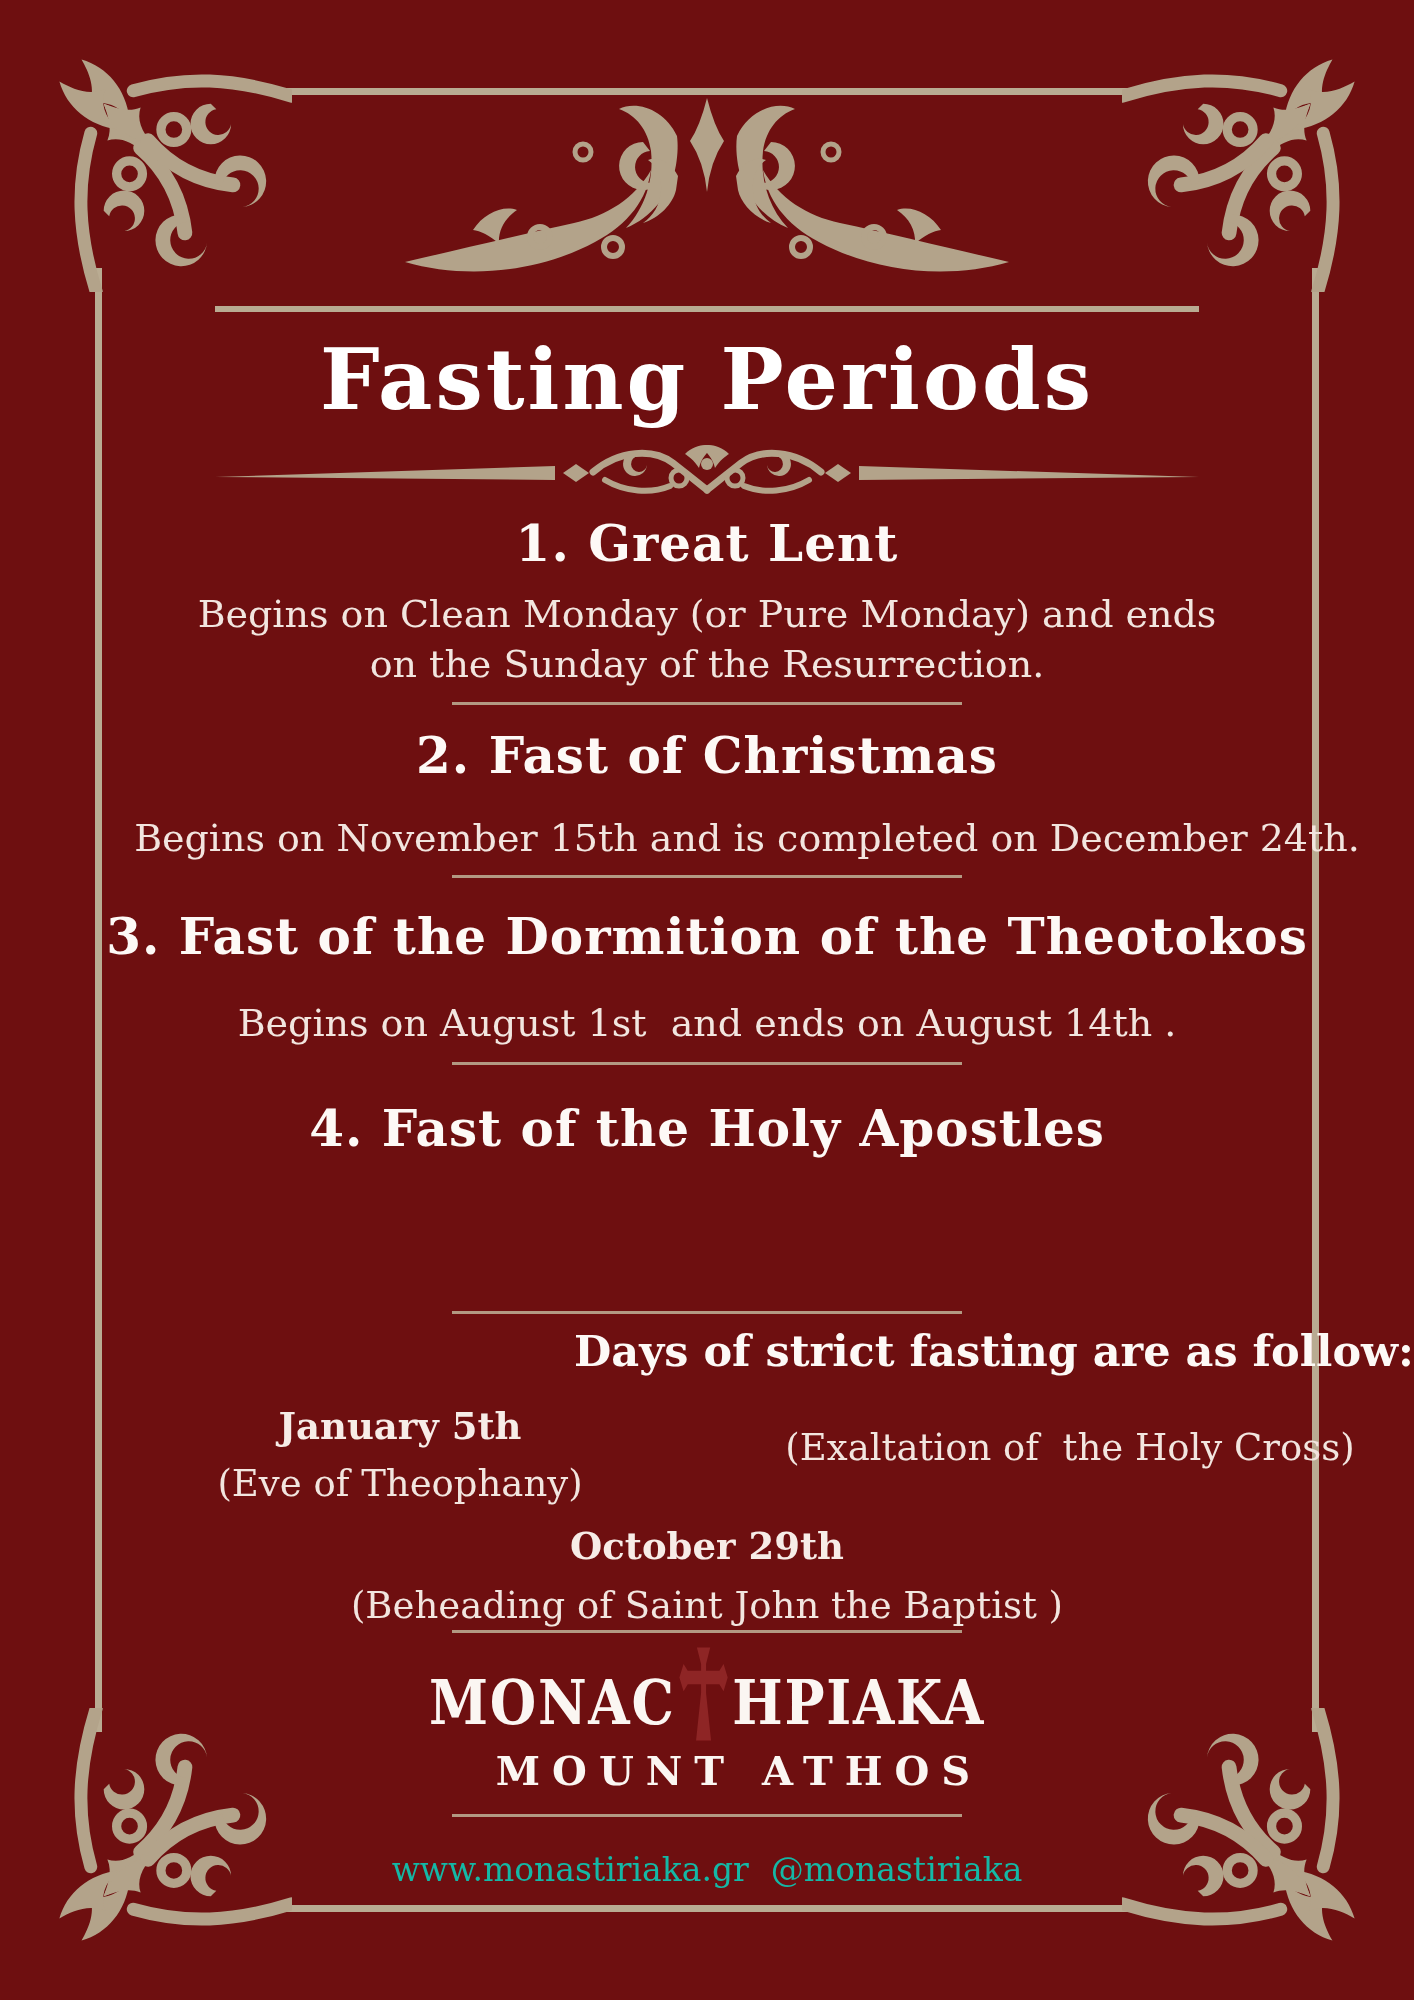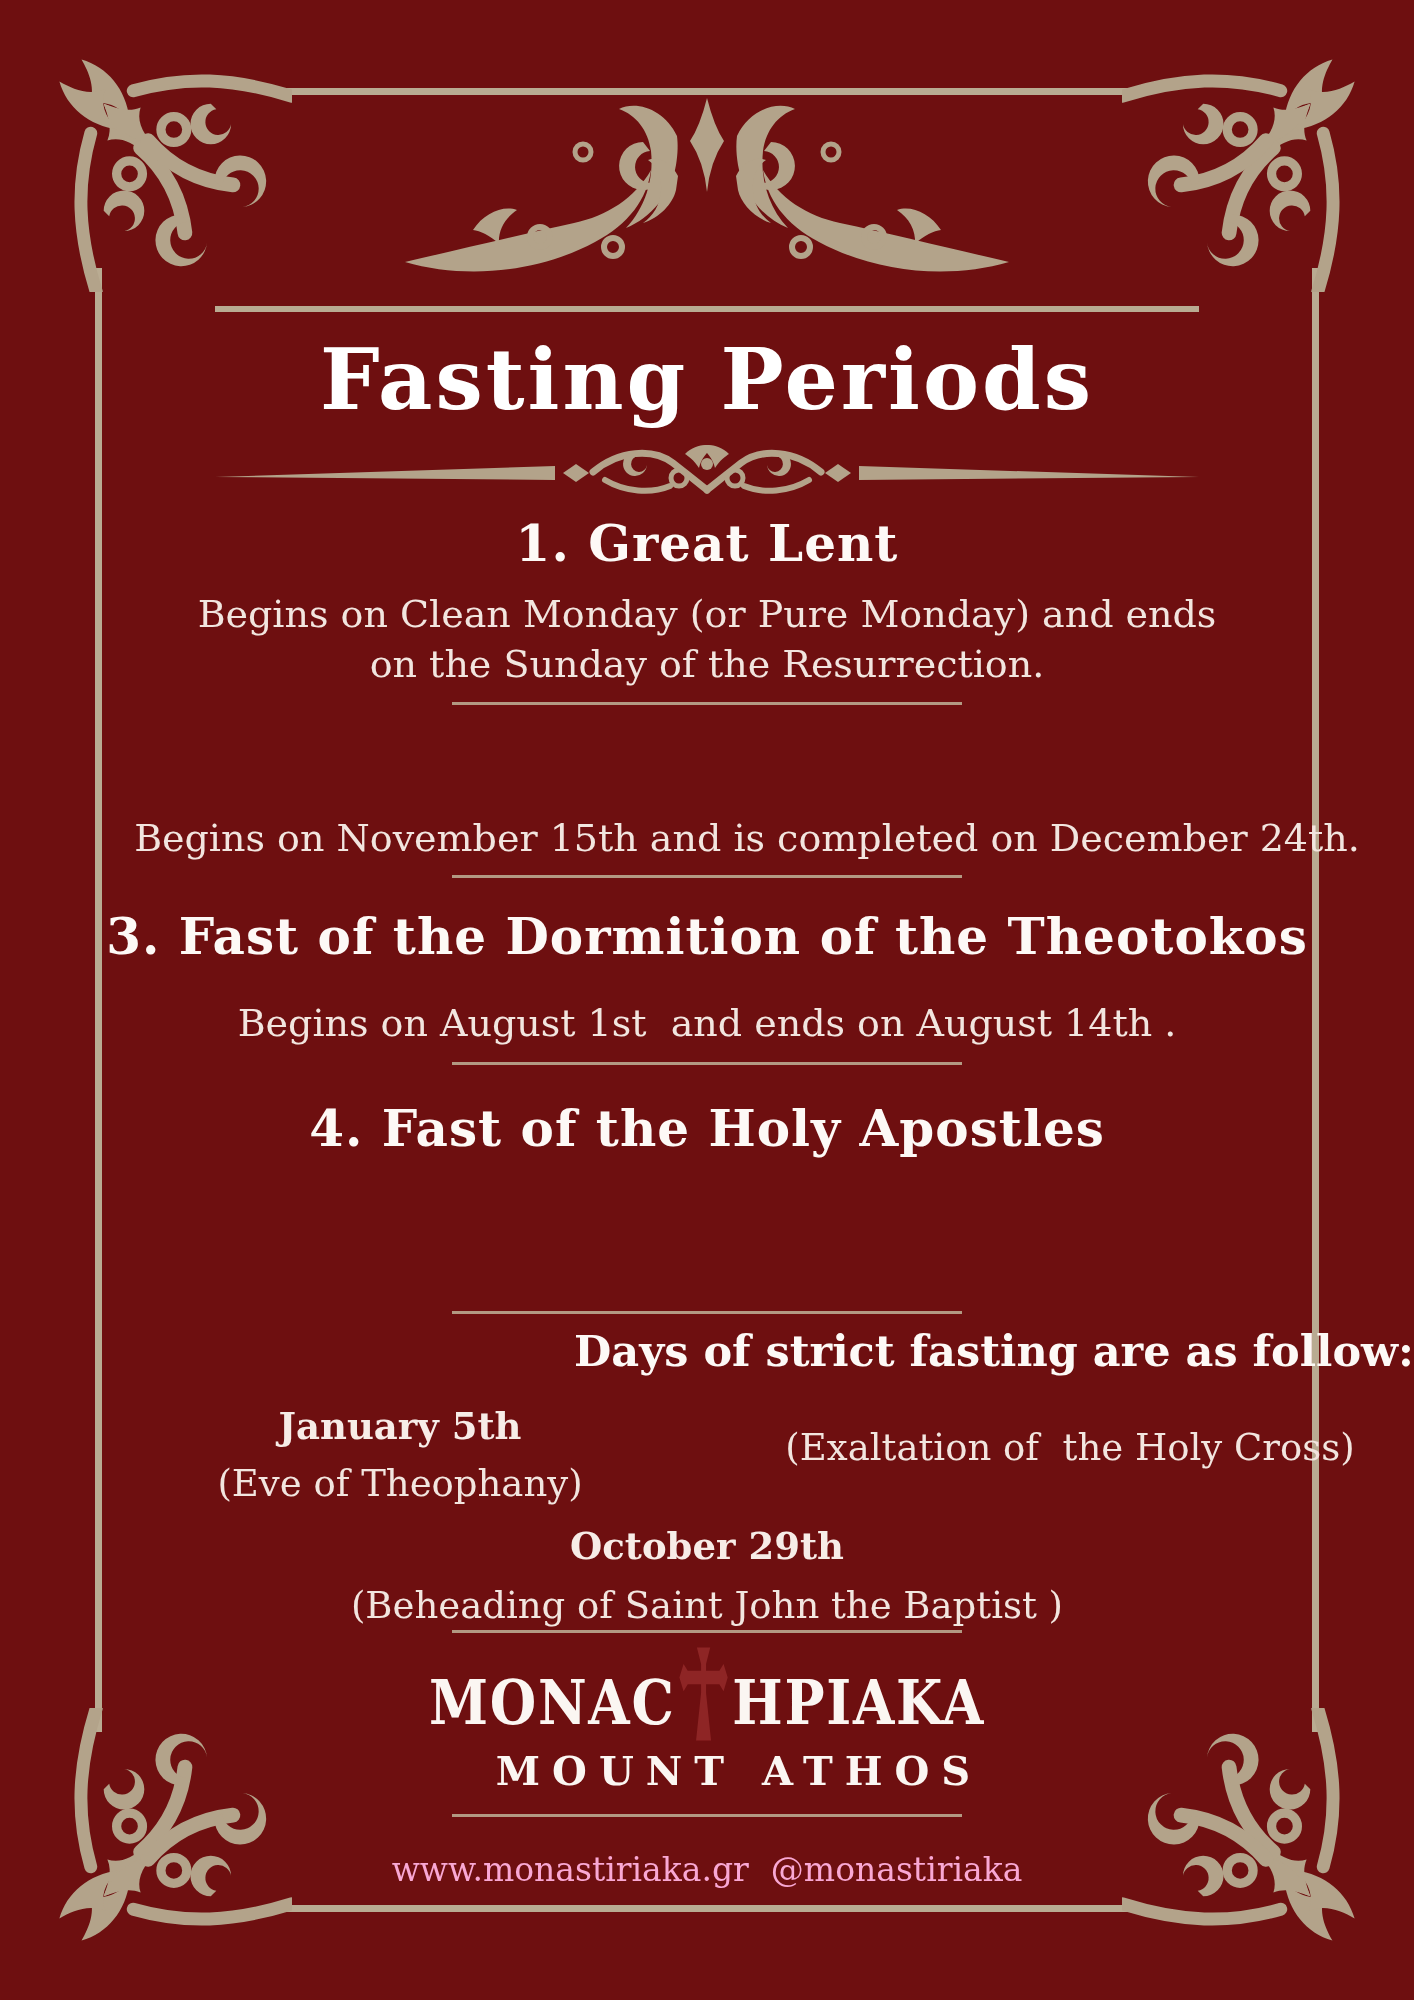--- a/index.html
+++ b/index.html
@@ -42,21 +42,21 @@
   .day-date{font-size:37px;line-height:44px;font-weight:700;color:#f7ece7;}
   .day-label{font-size:37px;line-height:48px;margin-top:12px;color:#f2e5df;white-space:pre-wrap;}
   .day-center{top:1524px;}
   .day-center .day-label{margin-top:14px;}
   .logo-line-top{top:1630px;}
   .logo-line-bottom{top:1814px;}
   .logo-row{position:absolute;left:0;top:1652px;width:1414px;display:flex;align-items:center;justify-content:center;transform:scaleX(.86);}
   .logo-text{font-size:62px;font-weight:700;color:#fbf6f2;letter-spacing:2px;line-height:100px;}
   .logo-cross{width:62px;height:102px;margin:0 2px;transform:translateY(-8px);color:#8e2525;}
   .logo-sub{top:1748px;font-size:40px;font-weight:700;color:#fbf6f2;letter-spacing:12px;line-height:46px;padding-left:32px;}
-  .footer{top:1848px;font-size:33px;line-height:44px;color:#f9a8d4;}
+  .footer{top:1848px;font-size:33px;line-height:44px;color:#14b8a6;}
   .footer .gap{display:inline-block;width:22px;}
   .hidden-defs{position:absolute;width:0;height:0;overflow:hidden;}
 </style>
 </head>
 <body>
 
 <svg class="hidden-defs" aria-hidden="true">
   <defs>
     <symbol id="sym-corner" viewBox="0 0 130 130">
       <g id="cornHalf" fill="currentColor" stroke="none">
@@ -133,20 +133,21 @@
   <div class="ctr page-title">Fasting Periods</div>
   <svg class="scrolldiv">
       <use href="#sym-scroll"></use>
     </svg>
 
   <div class="ctr sec-head sh1">1. Great Lent</div>
   <div class="ctr sec-body sb1">Begins on Clean Monday (or Pure Monday) and ends
 on the Sunday of the Resurrection.</div>
   <div class="thin-div d1"></div>
 
+  <div class="ctr sec-head sh2">2. Fast of Christmas</div>
   <div class="ctr sec-body sb2">Begins on November 15th and is completed on December 24th.</div>
   <div class="thin-div d2"></div>
 
   <div class="ctr sec-head sh3">3. Fast of the Dormition of the Theotokos</div>
   <div class="ctr sec-body sb3">Begins on August 1st  and ends on August 14th .</div>
   <div class="thin-div d3"></div>
 
   <div class="ctr sec-head sh4">4. Fast of the Holy Apostles</div>
   <div class="thin-div d4"></div>
 

